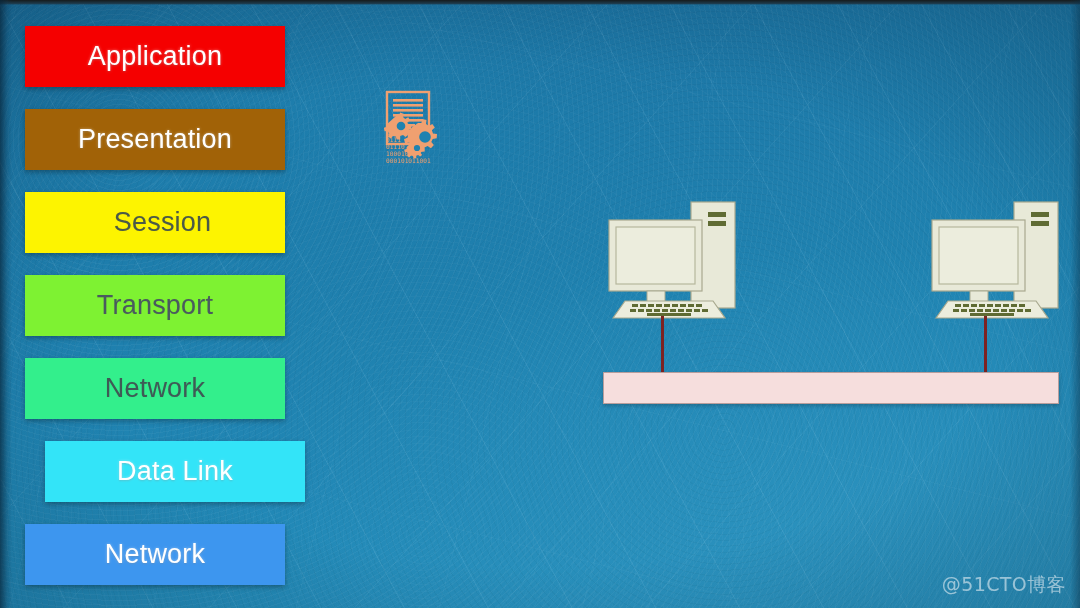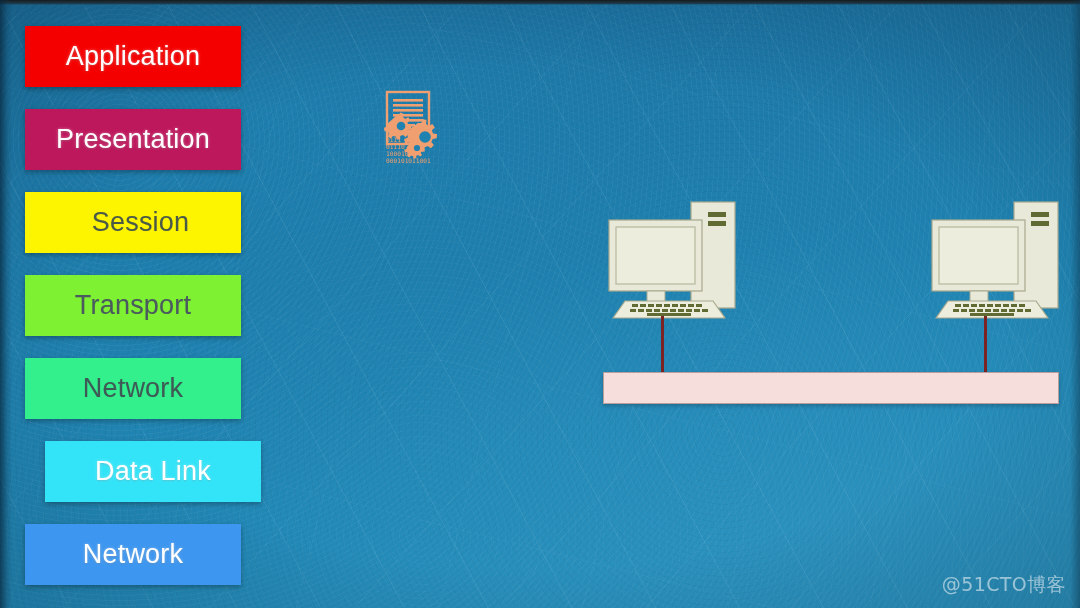--- a/index.html
+++ b/index.html
@@ -78,21 +78,21 @@
 
   
   #osi-stack {
     position: absolute;
     left: 25px;
     top: 26px;
     width: 260px;
   }
   .layer {
     position: relative;
-    width: 216px;
+    width: 260px;
     height: 61px;
     margin-bottom: 22px;
     display: flex;
     align-items: center;
     justify-content: center;
     box-shadow: 0 2px 5px rgba(0,0,0,0.30);
     box-sizing: border-box;
   }
   .layer-label {
     font-size: 27px;
@@ -171,21 +171,21 @@
   <div class="edge-top"></div>
   <div class="edge-left"></div>
   <div class="edge-right"></div>
 
   <div id="osi-stack">
 
     <div class="layer" style="background-color: rgb(245, 0, 0);">
       <span class="layer-label light" style="color: rgb(255, 255, 255);">Application</span>
     </div>
 
-    <div class="layer" style="background-color: #be185d;">
+    <div class="layer" style="background-color: #a16207;">
       <span class="layer-label light" style="color: rgb(255, 255, 255);">Presentation</span>
     </div>
 
     <div class="layer" style="background-color: rgb(253, 244, 0); padding-left: 15px;">
       <span class="layer-label dark" style="color: rgb(74, 90, 72);">Session</span>
     </div>
 
     <div class="layer" style="background-color: rgb(126, 242, 50);">
       <span class="layer-label dark" style="color: rgb(74, 90, 96);">Transport</span>
     </div>

